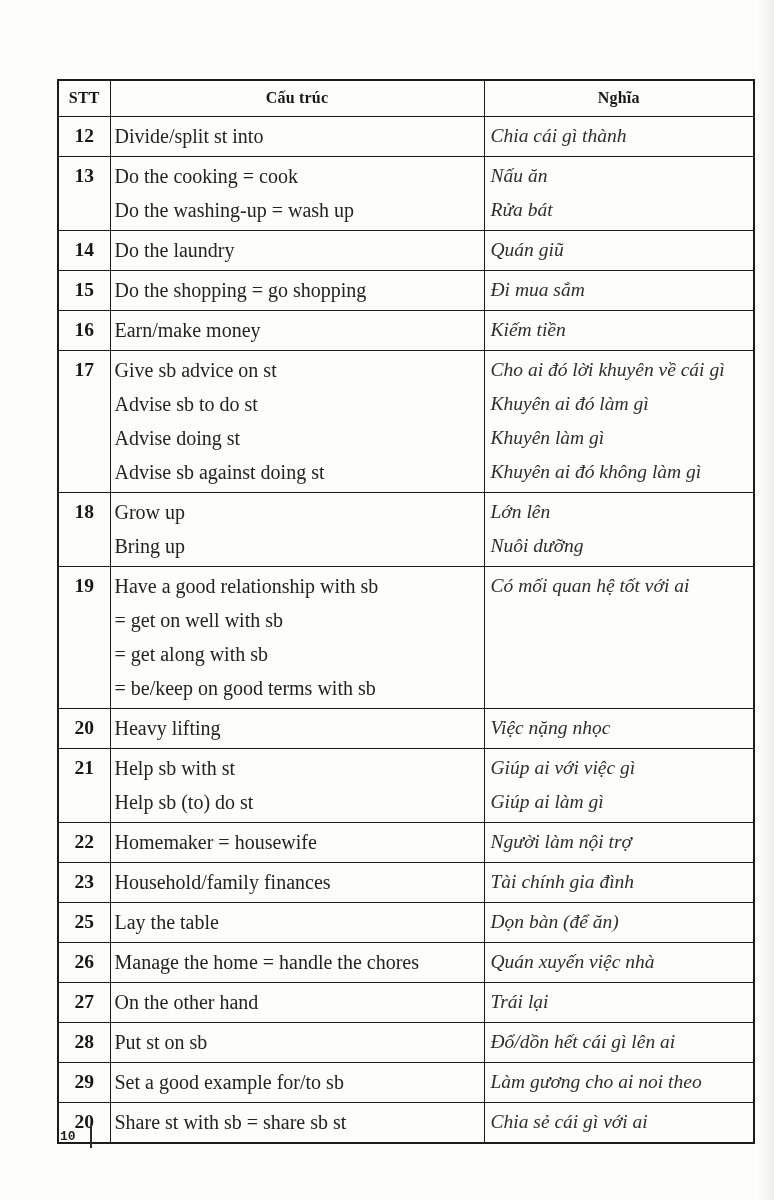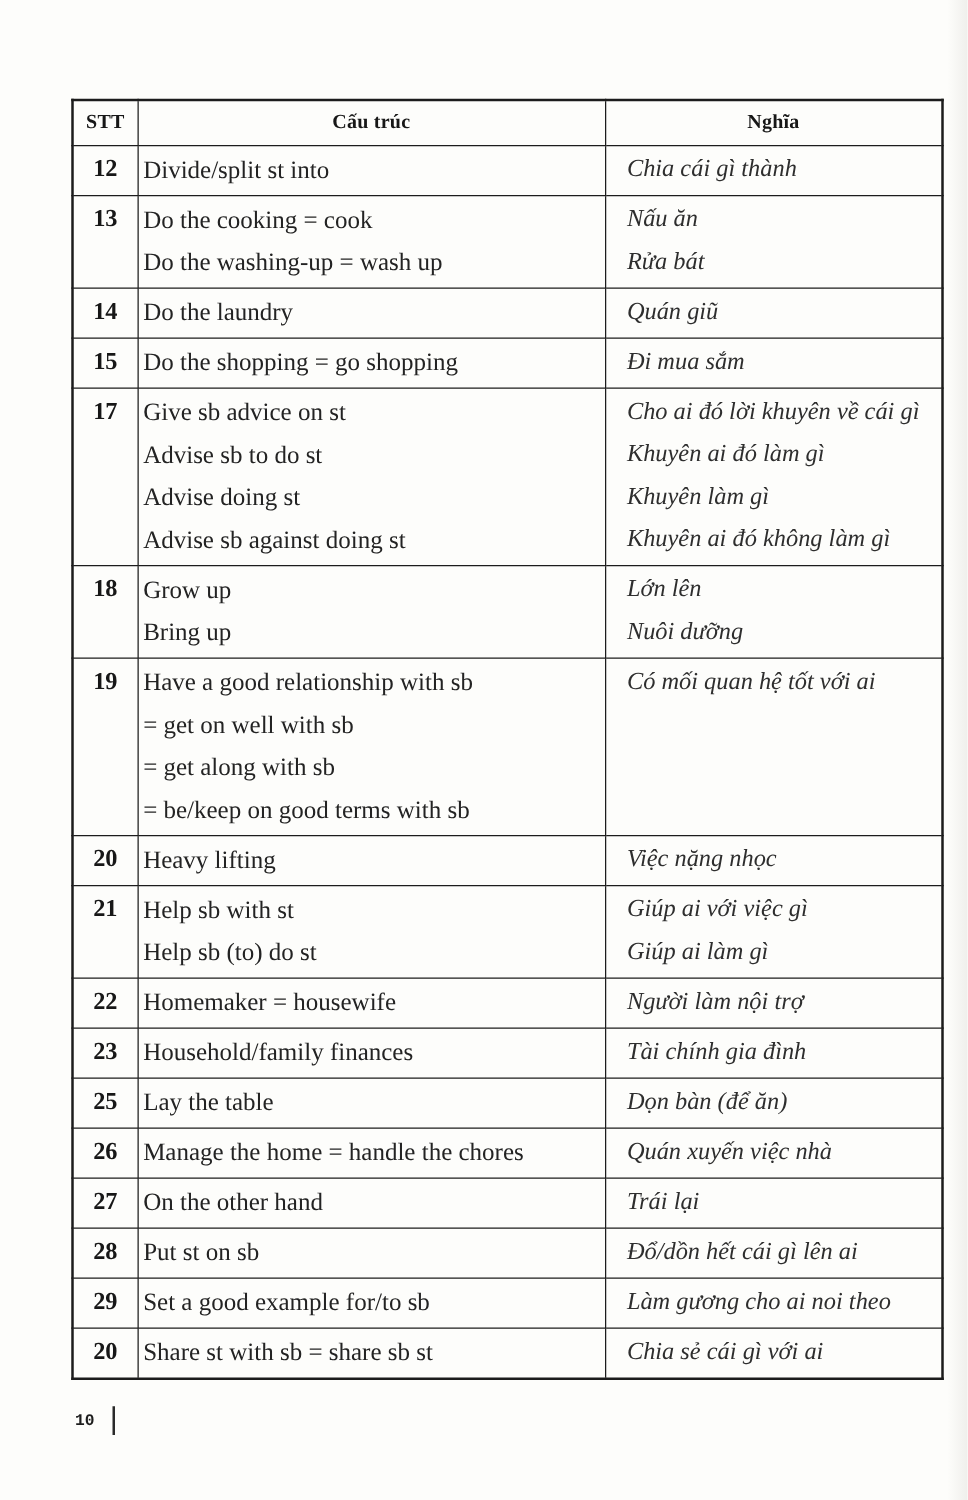--- a/index.html
+++ b/index.html
@@ -60,21 +60,21 @@
     font-weight: bold;
     font-size: 19.5px;
     color: #171717;
   }
   td.stt .line { line-height: 34px; }
   td.structure { padding-left: 4px; padding-right: 4px; }
   td.structure .line {
     font-size: 20px;
     color: #232323;
   }
-  td.meaning { padding-left: 17px; padding-right: 4px; }
+  td.meaning { padding-left: 6px; padding-right: 4px; }
   td.meaning .line {
     font-style: italic;
     font-size: 19.5px;
     color: #2e2e2e;
   }
   .footer {
     position: absolute;
     left: 60px;
     top: 1125px;
     display: flex;
@@ -153,20 +153,31 @@
           </td>
           <td class="structure">
             <div class="line">Do the shopping = go shopping</div>
           </td>
           <td class="meaning">
             <div class="line">Đi mua sắm</div>
           </td>
         </tr>
         <tr>
           <td class="stt">
+            <div class="line">16</div>
+          </td>
+          <td class="structure">
+            <div class="line">Earn/make money</div>
+          </td>
+          <td class="meaning">
+            <div class="line">Kiếm tiền</div>
+          </td>
+        </tr>
+        <tr>
+          <td class="stt">
             <div class="line">17</div>
           </td>
           <td class="structure">
             <div class="line">Give sb advice on st</div>
             <div class="line">Advise sb to do st</div>
             <div class="line">Advise doing st</div>
             <div class="line">Advise sb against doing st</div>
           </td>
           <td class="meaning">
             <div class="line">Cho ai đó lời khuyên về cái gì</div>

